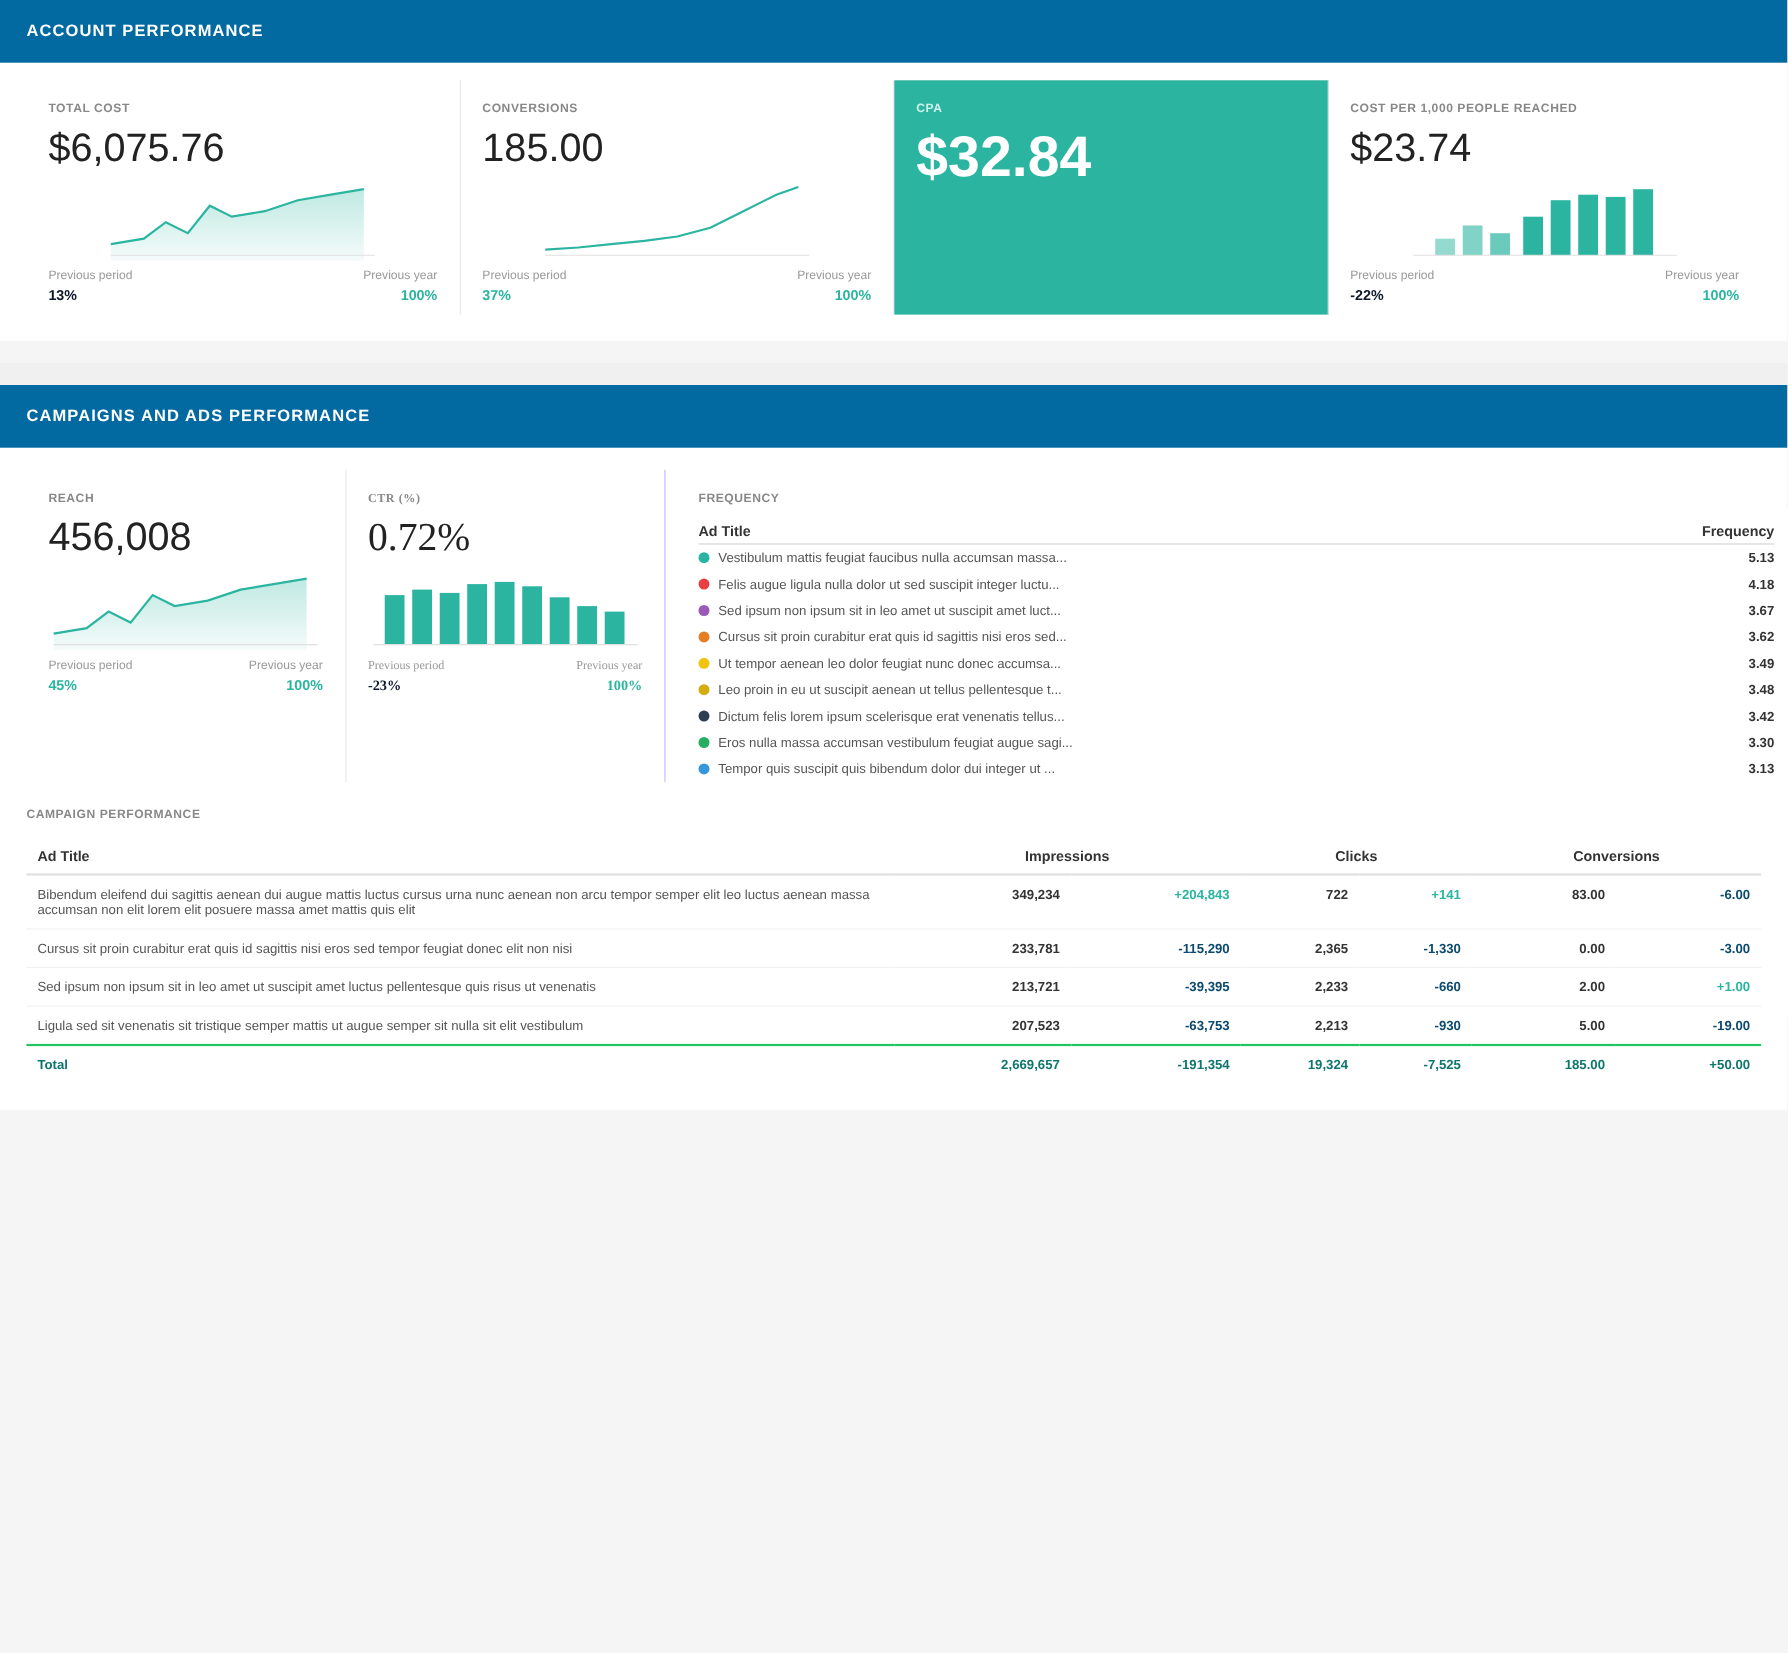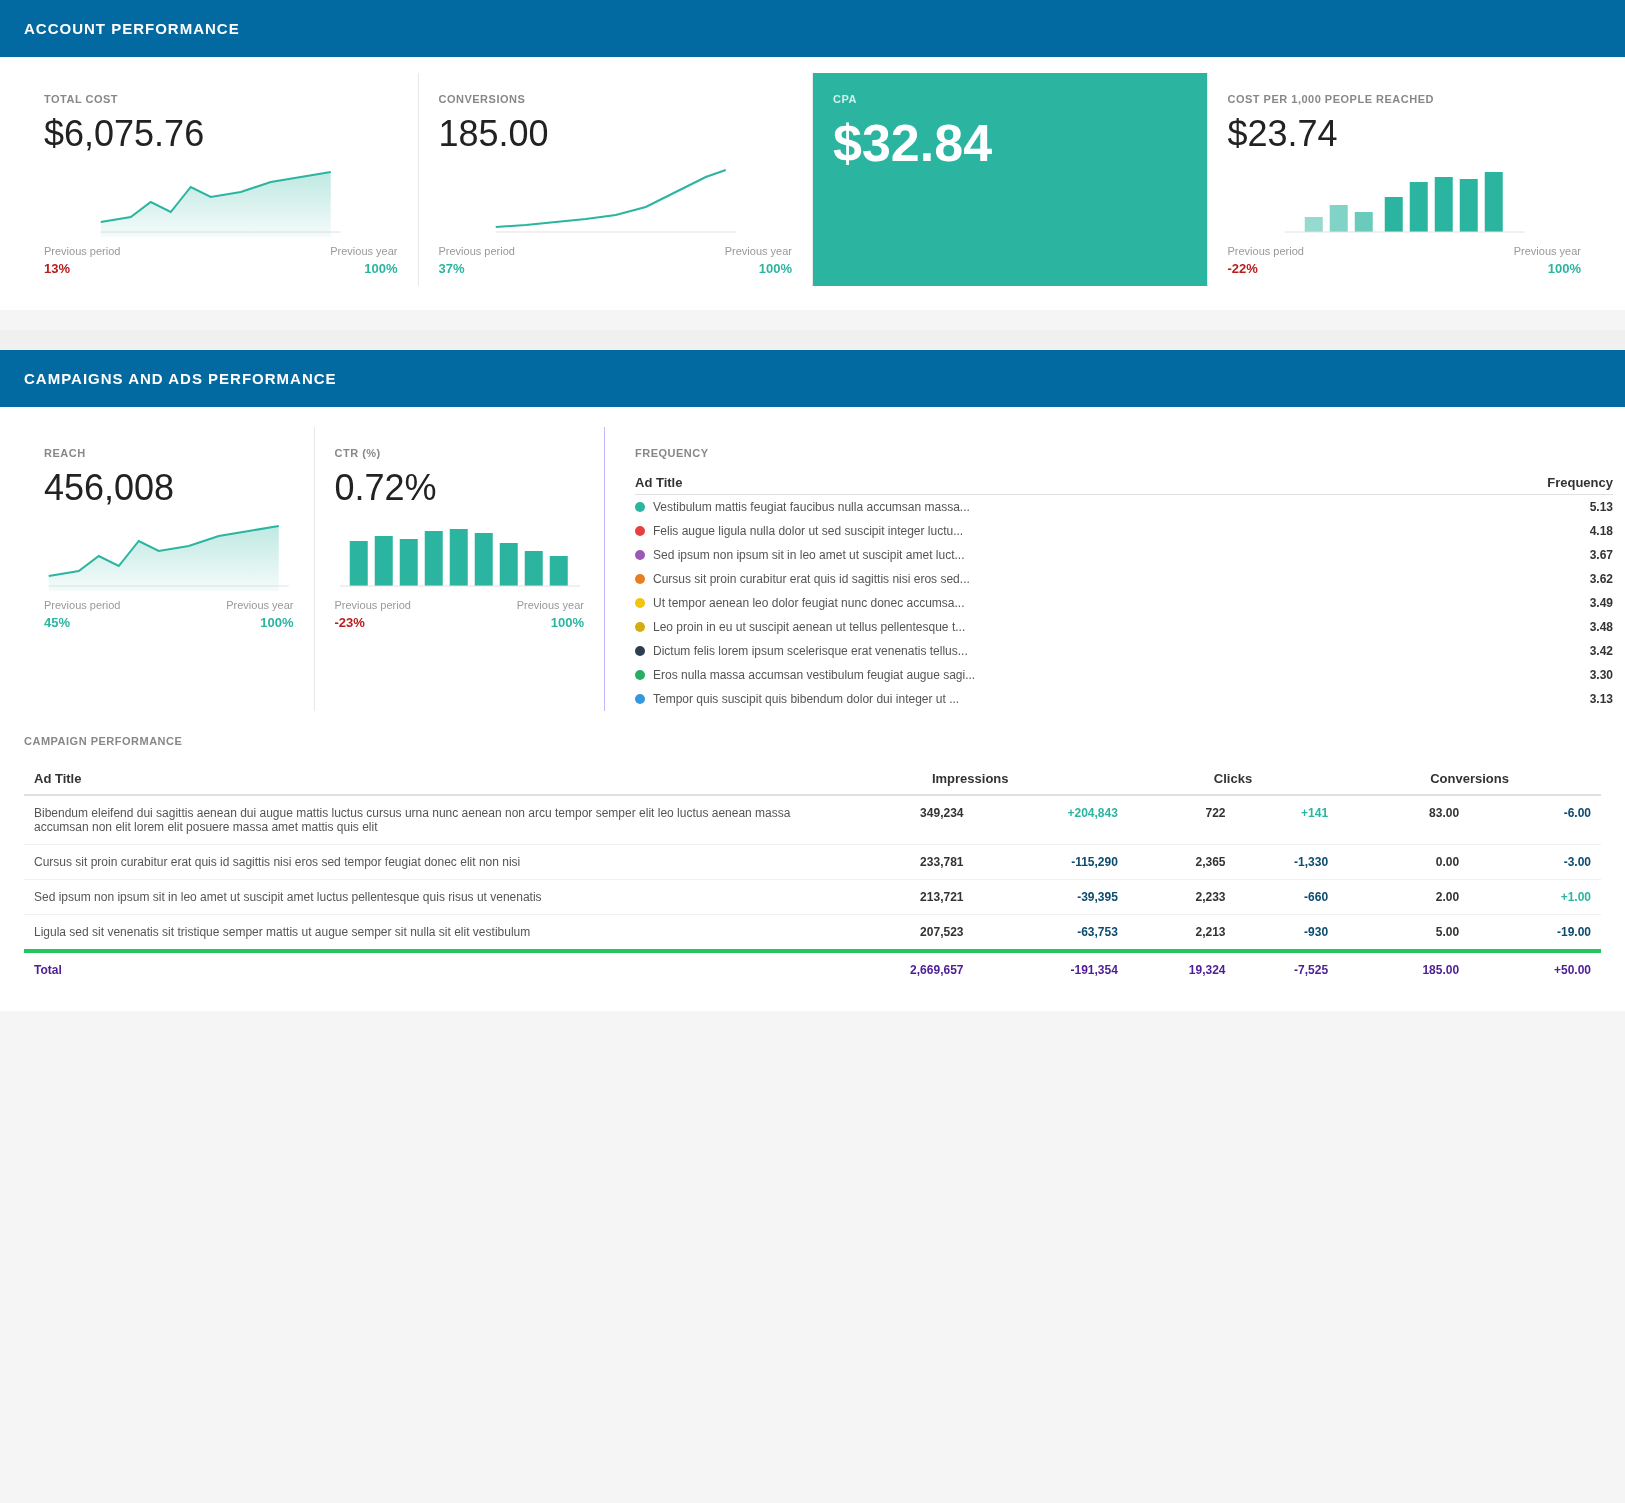--- a/index.html
+++ b/index.html
@@ -73,21 +73,21 @@
       margin-bottom: 4px;
     }
 
     .change-row {
       display: flex;
       justify-content: space-between;
       font-size: 13px;
       font-weight: 600;
     }
 
-    .change-negative { color: #b91c1c; }
+    .change-negative { color: #0f172a; }
     .change-positive { color: #2bb5a0; }
 
     
     svg { overflow: visible; }
 
     .campaigns-metrics {
       display: flex;
       padding: 20px 12px 0 24px;
       gap: 0;
     }
@@ -171,21 +171,21 @@
       font-size: 12px;
       color: #555;
       padding: 10px 10px;
       vertical-align: top;
       border-bottom: 1px solid #f0f0f0;
       margin-top: 16px;
     }
     .cp-table td.num { text-align: right; font-weight: 600; color: #333; }
     .cp-table td.change-neg { color: #0c4a6e; font-weight: 600; text-align: right; }
     .cp-table td.change-pos { color: #2bb5a0; font-weight: 600; text-align: right; }
-    .cp-table tr.total-row td { font-weight: 700; color: #4c1d95; border-top: 4px solid #22c55e; border-bottom: none; }
+    .cp-table tr.total-row td { font-weight: 700; color: #0f766e; border-top: 2px solid #22c55e; border-bottom: none; }
     .cp-table tr.total-row td.num { font-weight: 700; }
 
     .divider { height: 20px; background: #f0f0f0; }
   </style>
 </head>
 <body>
 
 <div class="account-performance">
   <div class="section-header">ACCOUNT PERFORMANCE</div>
   <div class="metrics-row">
@@ -295,21 +295,21 @@
         <div class="period-row">
           <span>Previous period</span>
           <span>Previous year</span>
         </div>
         <div class="change-row">
           <span class="change-positive">45%</span>
           <span class="change-positive">100%</span>
         </div>
       </div>
 
-      <div class="metric-card" style="flex:1;">
+      <div class="metric-card" style="flex:1;font-family:Liberation Serif, serif;">
         <div class="metric-label">CTR (%)</div>
         <div class="metric-value">0.72%</div>
         <div class="chart-area">
           <svg width="100%" height="70" viewBox="0 0 240 70">
             <rect x="10" y="20" width="18" height="45" fill="#2bb5a0"></rect>
             <rect x="35" y="15" width="18" height="50" fill="#2bb5a0"></rect>
             <rect x="60" y="18" width="18" height="47" fill="#2bb5a0"></rect>
             <rect x="85" y="10" width="18" height="55" fill="#2bb5a0"></rect>
             <rect x="110" y="8" width="18" height="57" fill="#2bb5a0"></rect>
             <rect x="135" y="12" width="18" height="53" fill="#2bb5a0"></rect>

